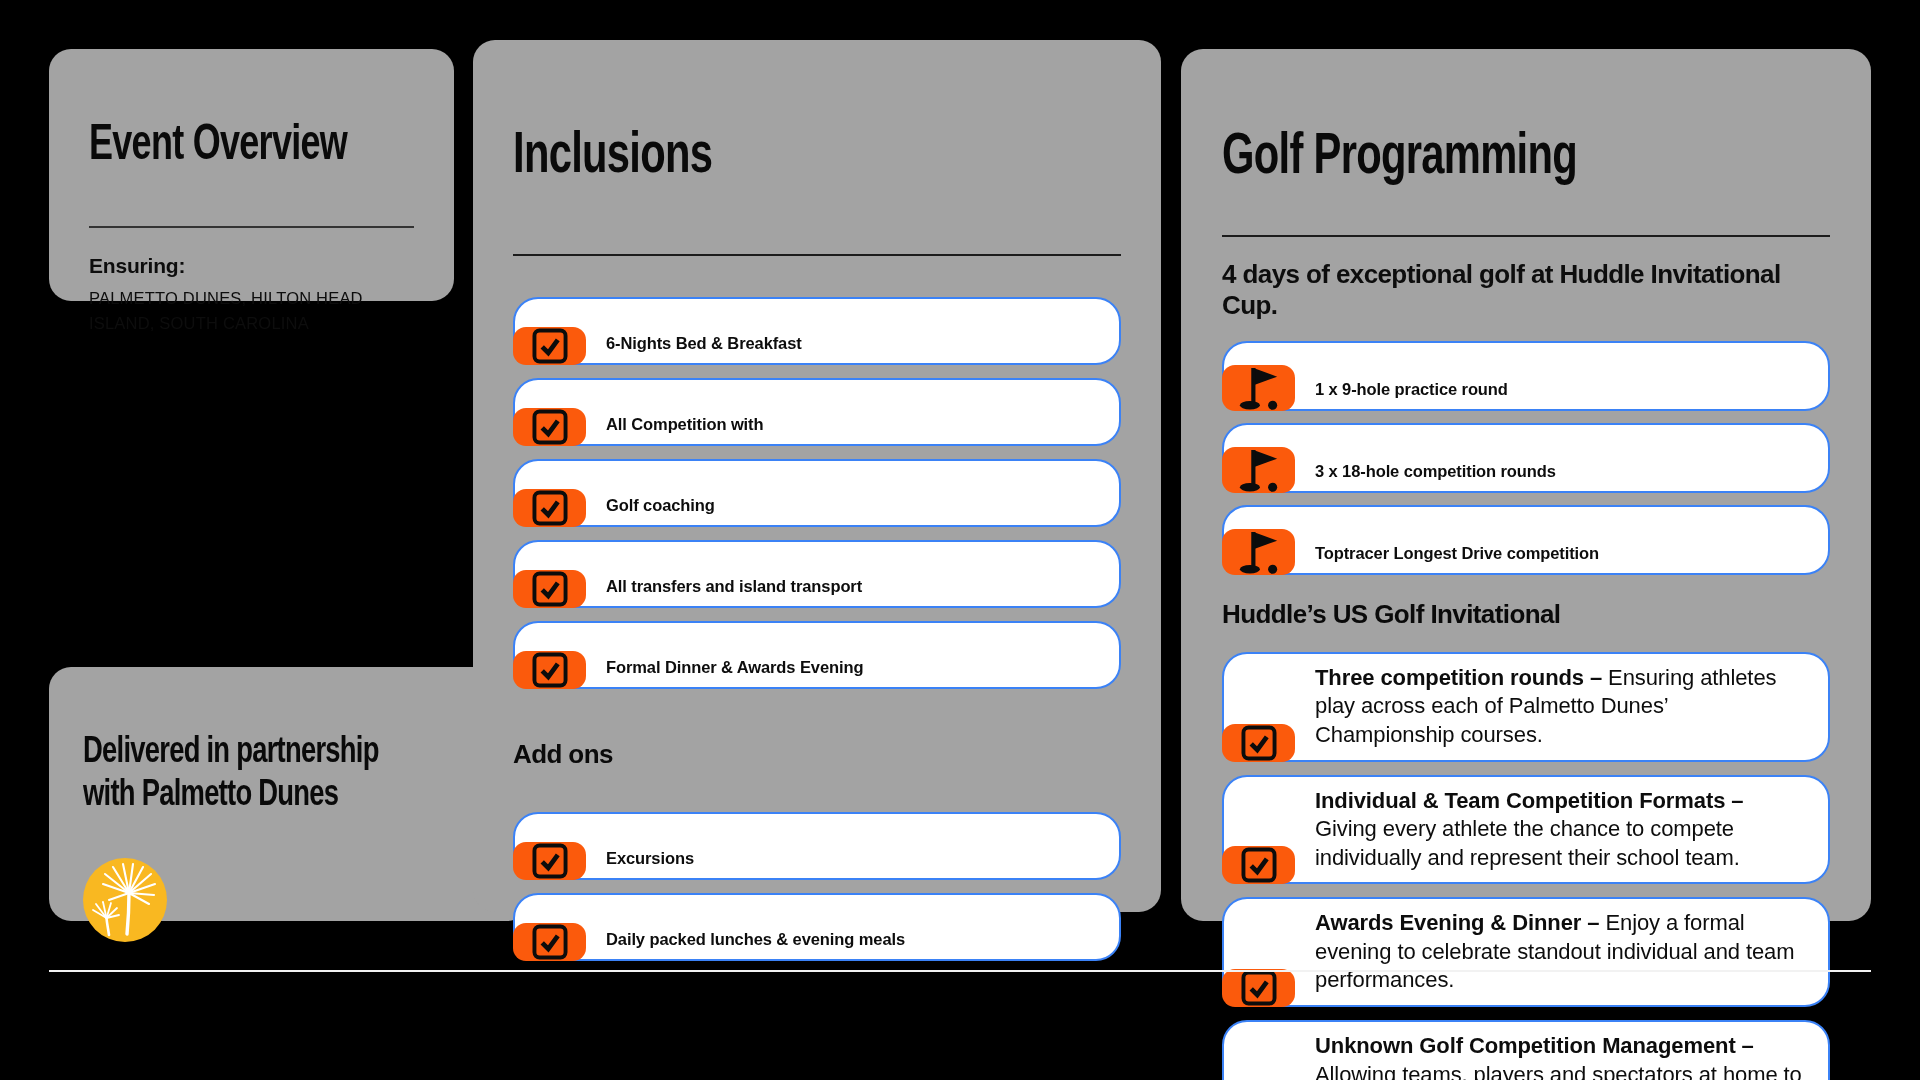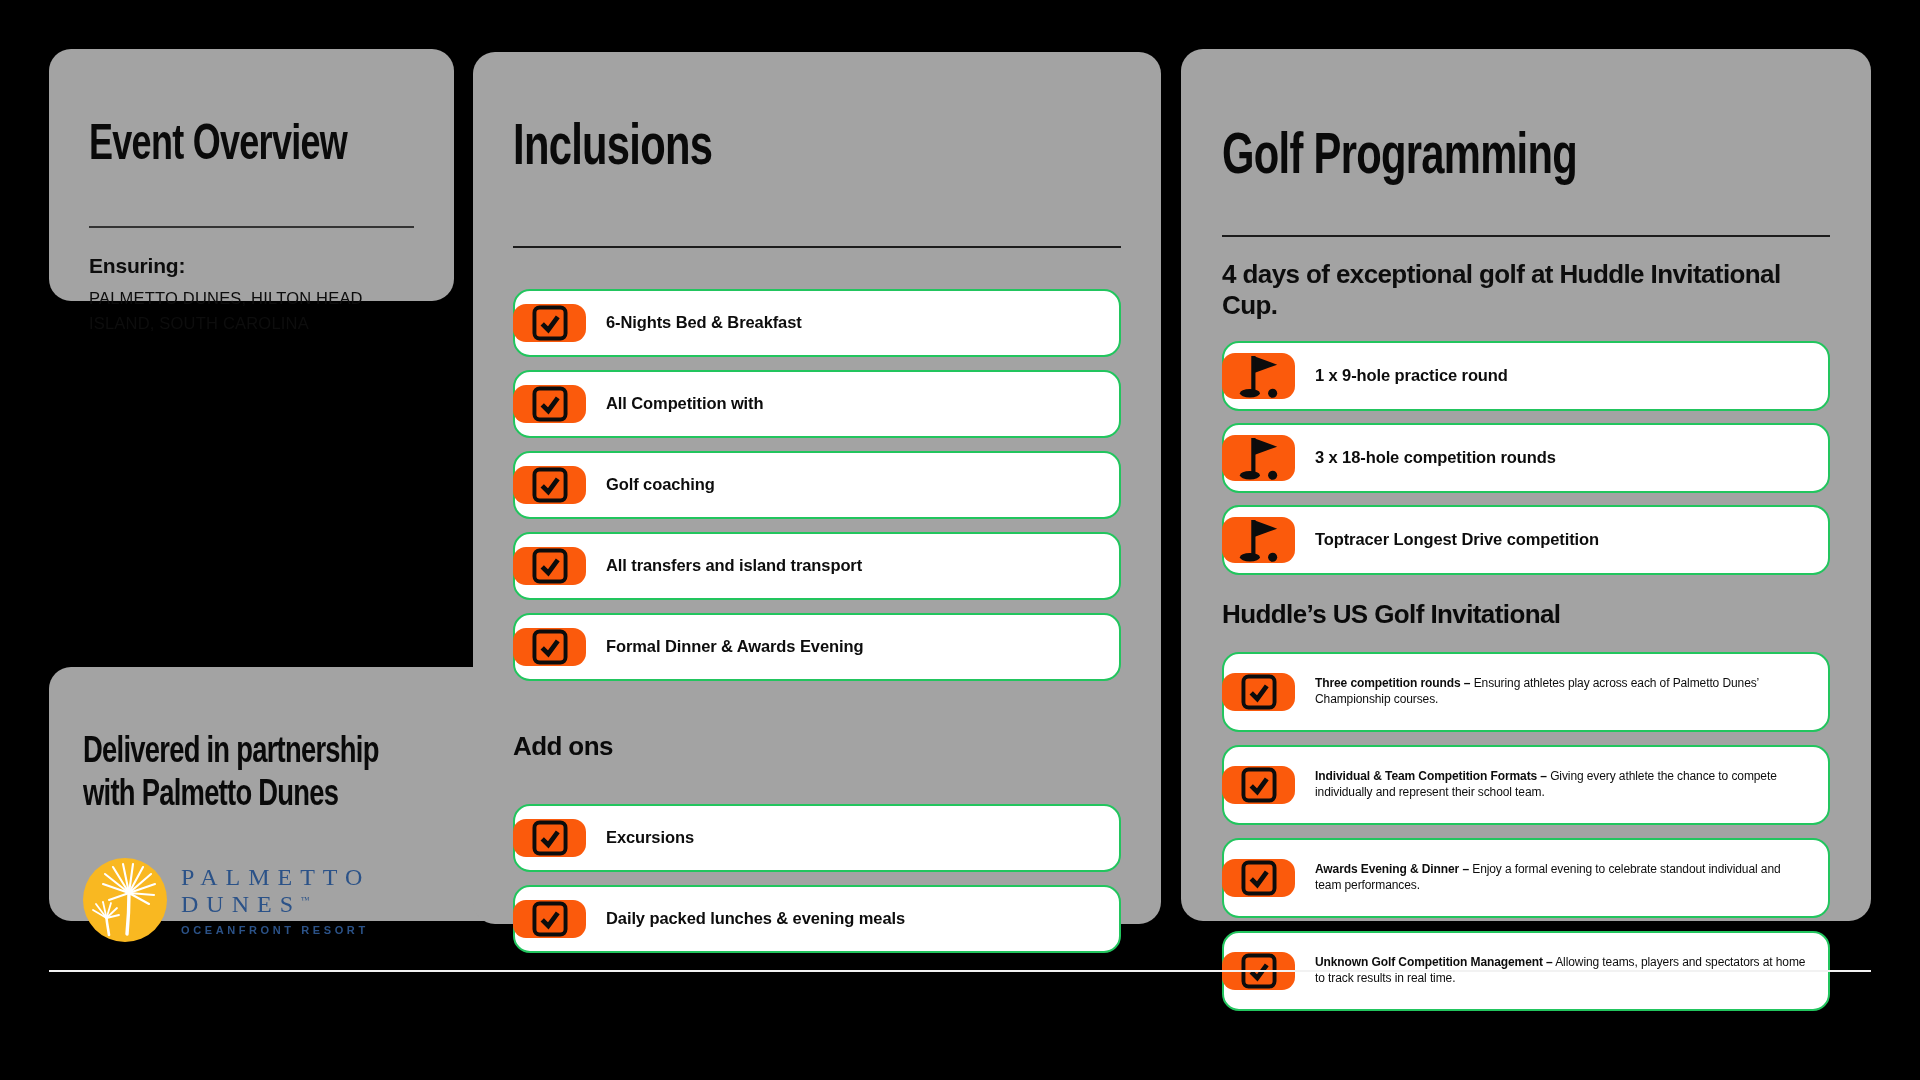--- a/index.html
+++ b/index.html
@@ -32,39 +32,39 @@
   .card-partner .display-title{font-size:37px;transform:scaleX(.74);}
   .logo-row{display:flex;align-items:center;margin-top:12px;}
   .logo-mark{flex:none;width:84px;height:84px;}
   .logo-text{margin-left:14px;color:#2B5288;}
   .logo-name{font-family:"Liberation Serif", serif;font-size:24px;line-height:1.15;letter-spacing:8px;font-weight:400;}
   .logo-name .tm{font-size:9px;letter-spacing:0;vertical-align:super;}
   .logo-tagline{font-size:11px;font-weight:700;letter-spacing:3.6px;margin-top:5px;}
 
   
   .pill{
-    display:flex;align-items:center;
-    border:2px solid #22c55e;border-radius:17px;background:#fff;
+    display:flex;align-items:flex-end;
+    border:2px solid #3b82f6;border-radius:25px;background:#fff;
     margin-bottom:13px;box-sizing:border-box;
   }
   .pill-badge{
     flex:none;width:73px;margin:-2px;border-radius:13px;
     background:#FB5A0C;
     display:flex;align-items:center;justify-content:center;
   }
   .pill-body{
     flex:1;display:flex;flex-direction:column;justify-content:center;
     padding:10px 22px;
   }
   .pill-label{font-size:16.5px;font-weight:700;letter-spacing:-.1px;}
-  .pill-desc{font-size:12px;font-weight:400;line-height:1.3;letter-spacing:-.1px;}
+  .pill-desc{font-size:22px;font-weight:400;line-height:1.3;letter-spacing:-.1px;}
   .pill-desc b{font-weight:700;}
 
   
-  .card-incl{left:473px;top:52px;width:688px;height:872px;padding:24px 40px;}
+  .card-incl{left:473px;top:40px;width:688px;height:872px;padding:44px 40px;}
   .card-incl .display-title{font-size:58px;}
   .card-incl .rule{margin-top:34px;}
   .incl-list{margin-top:41px;}
   .incl-list .pill{height:68px;}
   .section-heading{font-size:26px;font-weight:700;letter-spacing:-.6px;color:#0a0a0a;}
   .addons-heading{margin-top:50px;}
   .addon-list{margin-top:42px;}
   .addon-list .pill{height:68px;}
 
   
@@ -115,25 +115,20 @@
         <g stroke-width="1.8">
           <line x1="23.5" y1="60" x2="10" y2="52"></line>
           <line x1="23.5" y1="60" x2="13" y2="46"></line>
           <line x1="23.5" y1="60" x2="20" y2="44"></line>
           <line x1="23.5" y1="60" x2="28" y2="45"></line>
           <line x1="23.5" y1="60" x2="34" y2="50"></line>
           <line x1="23.5" y1="60" x2="36" y2="57"></line>
         </g>
       </g>
     </svg>
-    <div class="logo-text">
-      <div class="logo-name">PALMETTO</div>
-      <div class="logo-name"><span>DUNES</span><span class="tm">™</span></div>
-      <div class="logo-tagline">OCEANFRONT RESORT</div>
-    </div>
   </div>
 </section>
 
 <section class="card card-incl">
   <h1 class="display-title">Inclusions</h1>
   <hr class="rule">
 
   <div class="incl-list">
     <div class="pill">
       <div class="pill-badge">

